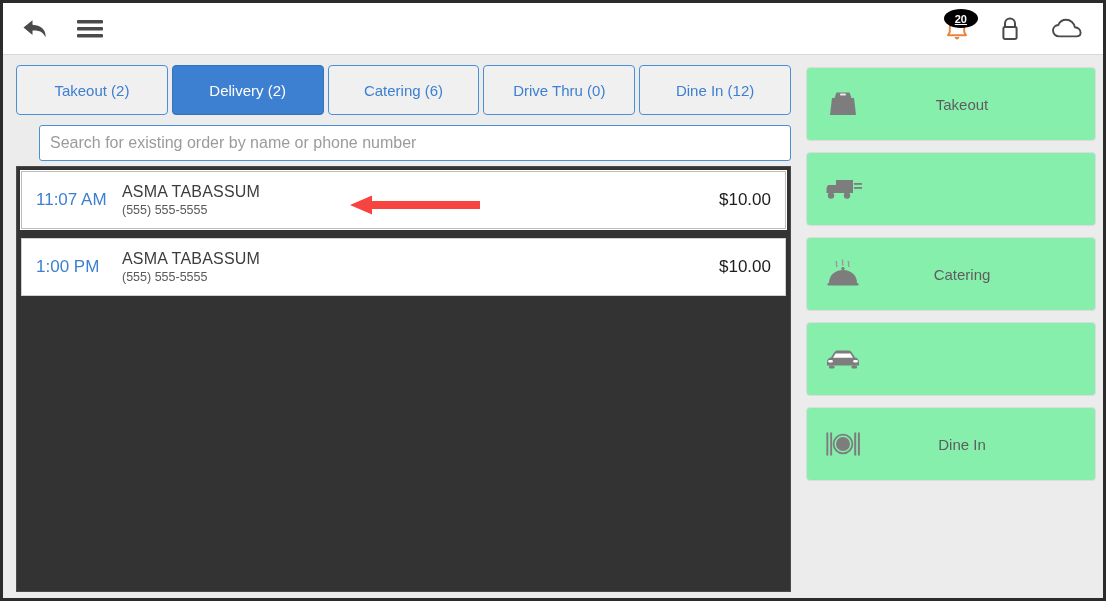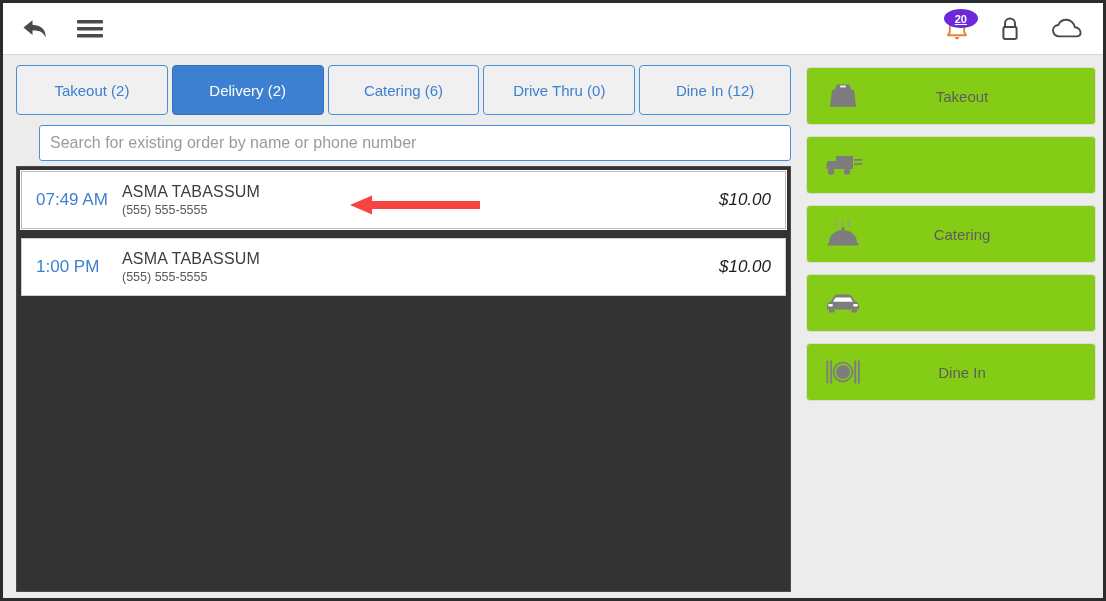--- a/index.html
+++ b/index.html
@@ -56,21 +56,21 @@
     position: relative;
     line-height: 0;
   }
 
   .badge {
     position: absolute;
     top: -7px; right: -9px;
     min-width: 19px;
     height: 19px;
     border-radius: 50%;
-    background: #6d28d9;
+    background: #000000;
     color: #ffffff;
     font-size: 11px;
     font-weight: bold;
     display: flex;
     align-items: center;
     justify-content: center;
     padding: 0 11px;
     text-decoration: underline;
   }
 
@@ -179,21 +179,20 @@
     font-size: 12.5px;
     color: #5a5a5a;
   }
 
   .order-price {
     padding-right: 14px;
     font-size: 17px;
     color: #1d1d1d;
     text-align: right;
     flex-shrink: 0;
-    font-style: italic;
   }
 
   
   .annot-arrow {
     position: absolute;
     left: 328px;
     top: 22px;
     width: 130px;
     height: 22px;
     pointer-events: none;
@@ -203,22 +202,22 @@
   .sidebar {
     position: absolute;
     left: 796px; top: 52px;
     width: 304px;
     height: 546px;
     background: #ececec;
     padding: 12px 7px 0 7px;
   }
 
   .side-btn {
-    height: 58px;
-    background: #84cc16;
+    height: 74px;
+    background: #86efac;
     border: 1px solid #dcdcdc;
     border-radius: 4px;
     display: flex;
     align-items: center;
     margin-bottom: 11px;
     cursor: pointer;
   }
 
   .side-icon {
     width: 72px;
@@ -295,21 +294,21 @@
       <div class="tab">Dine In (12)</div>
     </div>
 
     <div class="search-wrap">
       <input class="search-input" type="text" placeholder="Search for existing order by name or phone number" style="">
     </div>
 
     <div class="order-list">
 
       <div class="order-row selected">
-        <div class="order-time">07:49 AM</div>
+        <div class="order-time">11:07 AM</div>
         <div class="order-info">
           <div class="order-name">ASMA TABASSUM</div>
           <div class="order-phone">(555) 555-5555</div>
         </div>
         <div class="order-price">$10.00</div>
 
         <svg class="annot-arrow" viewBox="0 0 130 22">
           <path d="M0 11 L22 1.5 L22 7 L130 7 L130 15 L22 15 L22 20.5 Z" fill="#f74440"></path>
         </svg>
       </div>

